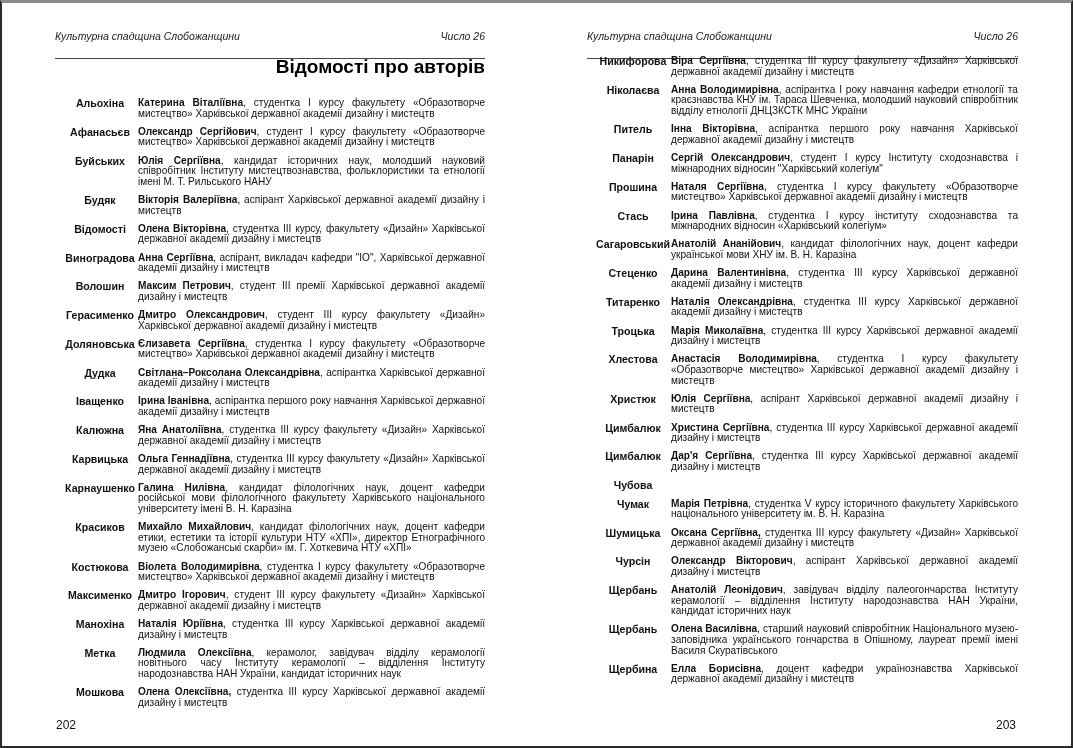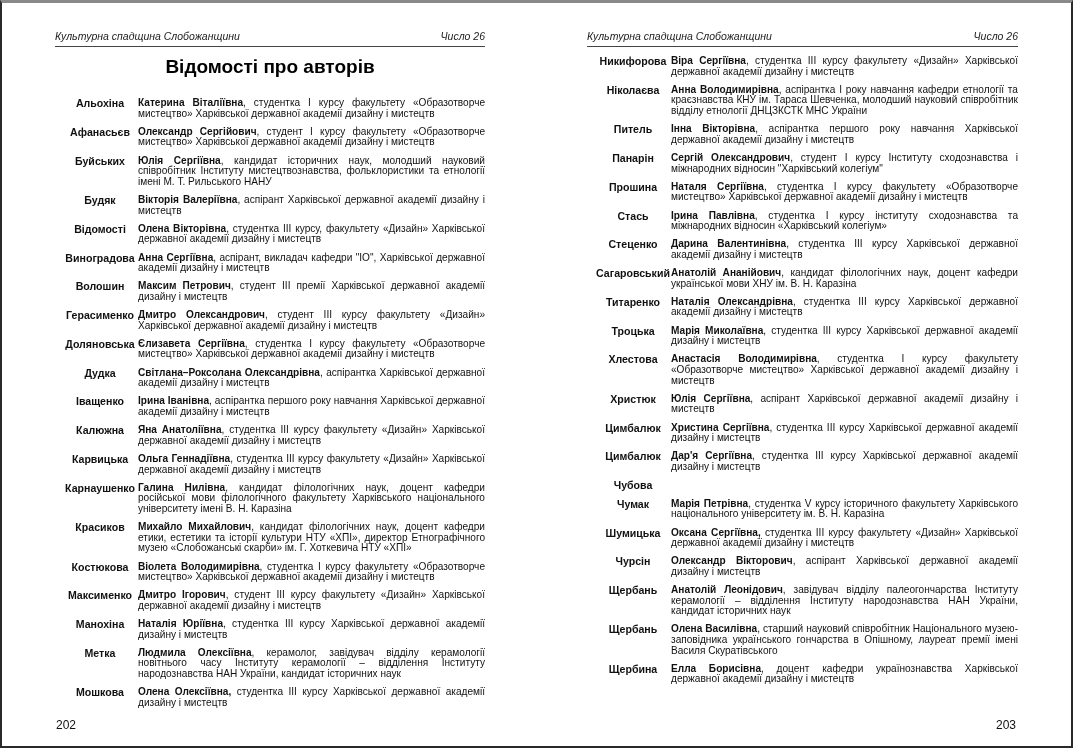--- a/index.html
+++ b/index.html
@@ -23,28 +23,28 @@
     position: absolute; top: 0; height: 748px;
   }
   .page.left { left: 0; width: 536px; }
   .page.right { left: 536px; width: 537px; }
 
   .run-head {
     position: absolute; top: 26px; height: 16px;
     border-bottom: 1px solid #444;
     font-size: 10.5px; font-style: italic; color: #222;
     display: flex; justify-content: space-between; align-items: flex-end;
-    padding-bottom: 4px;
+    padding-bottom: 16px;
   }
   .page.left .run-head { left: 55px; width: 430px; }
   .page.right .run-head { left: 51px; width: 431px; }
 
   .title {
     position: absolute; top: 56px; left: 55px; width: 430px;
-    text-align: center; font-weight: bold; font-size: 19px; color: #000;
+    text-align: right; font-weight: bold; font-size: 19px; color: #000;
   }
 
   .entries { position: absolute; }
   .page.left .entries { left: 62px; top: 98px; width: 423px; }
   .page.right .entries { left: 59px; top: 56px; width: 423px; }
 
   .entry { display: flex; margin-bottom: 7.6px; }
   .surname {
     width: 76px; flex: 0 0 76px;
     font-weight: bold; font-size: 10.6px; line-height: 11px; white-space: nowrap;
@@ -178,26 +178,26 @@
       </div>
       <div class="entry">
         <div class="surname">Прошина</div>
         <div class="desc"><b>Наталя Сергіївна</b><span>, студентка І курсу факультету «Образотворче мистецтво» Харківської державної академії дизайну і мистецтв</span></div>
       </div>
       <div class="entry">
         <div class="surname">Стась</div>
         <div class="desc"><b>Ірина Павлівна</b><span>, студентка І курсу інституту сходознавства та міжнародних відносин «Харківський колегіум»</span></div>
       </div>
       <div class="entry">
+        <div class="surname">Сагаровський</div>
+        <div class="desc"><b>Анатолій Ананійович</b><span>, кандидат філологічних наук, доцент кафедри української мови ХНУ ім. В. Н. Каразіна</span></div>
+      </div>
+      <div class="entry">
         <div class="surname">Стеценко</div>
         <div class="desc"><b>Дарина Валентинівна</b><span>, студентка ІІІ курсу Харківської державної академії дизайну і мистецтв</span></div>
-      </div>
-      <div class="entry">
-        <div class="surname">Сагаровський</div>
-        <div class="desc"><b>Анатолій Ананійович</b><span>, кандидат філологічних наук, доцент кафедри української мови ХНУ ім. В. Н. Каразіна</span></div>
       </div>
       <div class="entry">
         <div class="surname">Титаренко</div>
         <div class="desc"><b>Наталія Олександрівна</b><span>, студентка ІІІ курсу Харківської державної академії дизайну і мистецтв</span></div>
       </div>
       <div class="entry">
         <div class="surname">Троцька</div>
         <div class="desc"><b>Марія Миколаївна</b><span>, студентка ІІІ курсу Харківської державної академії дизайну і мистецтв</span></div>
       </div>
       <div class="entry">

